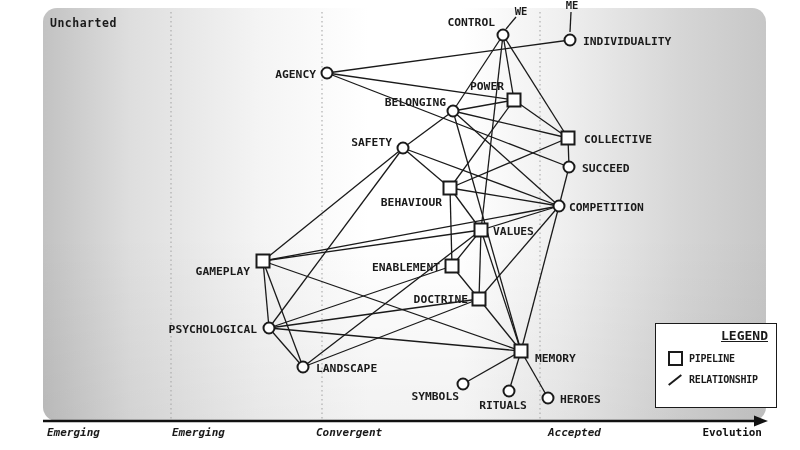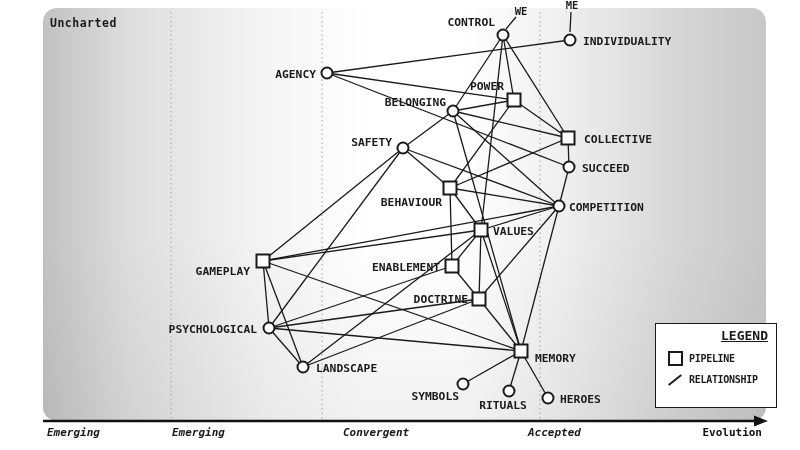--- a/index.html
+++ b/index.html
@@ -130,22 +130,22 @@
       <circle cx="509" cy="391" r="5.5" fill="#ffffff" stroke="#1a1a1a" stroke-width="2"></circle>
       <text x="503" y="409" text-anchor="middle" class="node-label">RITUALS</text>
       <circle cx="548" cy="398" r="5.5" fill="#ffffff" stroke="#1a1a1a" stroke-width="2"></circle>
       <text x="560" y="403" text-anchor="start" class="node-label">HEROES</text>
       <line x1="43" y1="421" x2="756" y2="421" stroke="#111" stroke-width="2.5"></line>
       <polygon points="768,421 754,415.5 754,426.5" fill="#111"></polygon>
     </svg>
 
   <div class="stage-label" style="left:47px">Emerging</div>
   <div class="stage-label" style="left:172px">Emerging</div>
-  <div class="stage-label" style="left:343px">Convergent</div>
-  <div class="stage-label" style="left:528px">Accepted</div>
+  <div class="stage-label" style="left:316px">Convergent</div>
+  <div class="stage-label" style="left:548px">Accepted</div>
   <div id="evolution-label">Evolution</div>
 
   <div id="legend">
     <div class="legend-title">LEGEND</div>
     <div class="legend-row">
       <span class="legend-icon">
           <span class="icon-square"></span>
         </span>
       <span class="legend-label">PIPELINE</span>
     </div>

